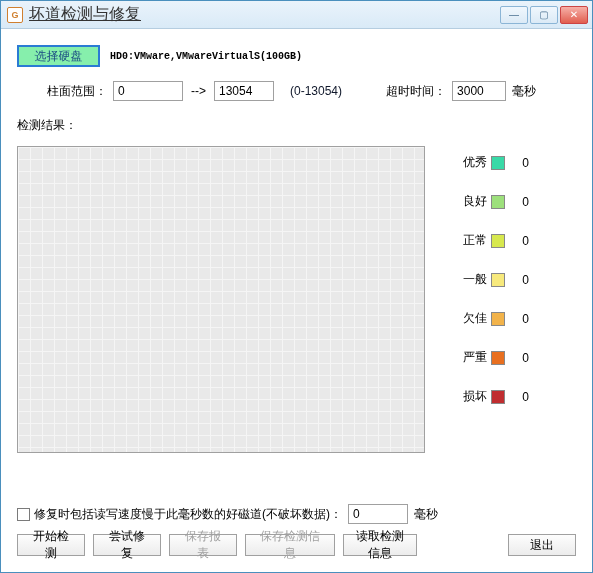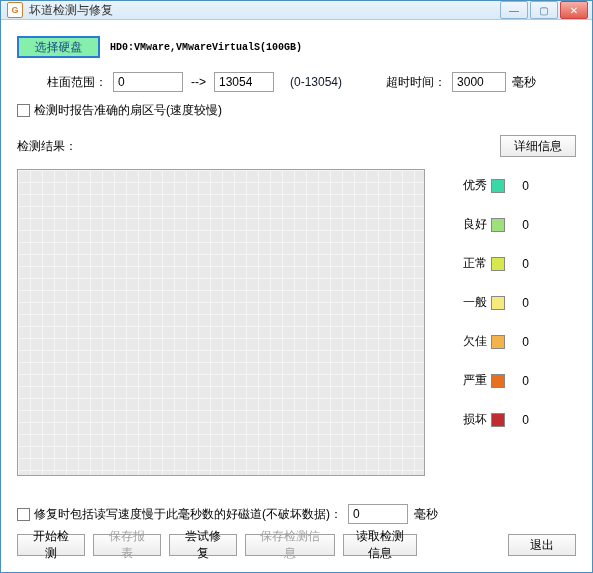--- a/index.html
+++ b/index.html
@@ -28,21 +28,21 @@
   }
   .title-icon {
     width: 16px; height: 16px;
     border: 1px solid #d08030;
     background: #fff;
     border-radius: 2px;
     margin-right: 6px;
     display: flex; align-items: center; justify-content: center;
     font-size: 9px; color:#d08030; font-weight:bold;
   }
-  .title-text { flex: 1; color: #333; font-size: 12px; }
+  .title-text { flex: 1; color: #333; font-size: 16px; text-decoration: underline; }
   .winbtns { display: flex; gap: 2px; }
   .winbtn {
     width: 28px; height: 18px;
     border: 1px solid #8bb5d6;
     background: linear-gradient(#f0f7fd,#dbeaf6);
     border-radius: 2px;
     display:flex;align-items:center;justify-content:center;
     font-size: 10px; color:#4a7090;
     cursor: pointer;
   }
@@ -138,30 +138,23 @@
       <span class="label">柱面范围：</span>
       <input class="input" style="width: 70px;" value="0">
       <span style="margin:0 8px">--&gt;</span>
       <input class="input" style="width: 60px;" value="13054">
       <span style="margin-left:16px;color:#0f172a">(0-13054)</span>
       <span style="margin-left:44px" class="label">超时时间：</span>
       <input class="input" style="width: 54px;" value="3000">
       <span style="margin-left:6px">毫秒</span>
     </div>
 
-    <div class="row">
-      <div class="chk">
-        <div class="chkbox"></div>
-        <span>检测时报告准确的扇区号(速度较慢)</span>
-      </div>
-    </div>
 
     <div class="results-head" style="margin-top:6px;">
       <span>检测结果：</span>
-      <button class="btn detail">详细信息</button>
     </div>
 
     <div class="main-area">
       <div class="grid"></div>
       <div class="legend" id="legend">
           <div class="legend-item">
             <span class="legend-label">优秀</span>
             <span class="swatch" style="background: rgb(57, 217, 167);"></span>
             <span class="legend-count">0</span>
           </div>
@@ -202,22 +195,22 @@
       <div class="chk">
         <div class="chkbox"></div>
         <span>修复时包括读写速度慢于此毫秒数的好磁道(不破坏数据)：</span>
       </div>
       <input class="input" style="width: 60px; margin: 0px 6px;" value="0">
       <span>毫秒</span>
     </div>
 
     <div class="bottom-btns">
       <button class="btn">开始检测</button>
+      <button class="btn">尝试修复</button>
       <button class="btn disabled">保存报表</button>
-      <button class="btn">尝试修复</button>
       <button class="btn disabled" style="width:90px">保存检测信息</button>
       <button class="btn" style="width:74px">读取检测信息</button>
       <div class="spacer"></div>
       <button class="btn">退出</button>
     </div>
 
   </div>
 </div>
 
 </body></html>

